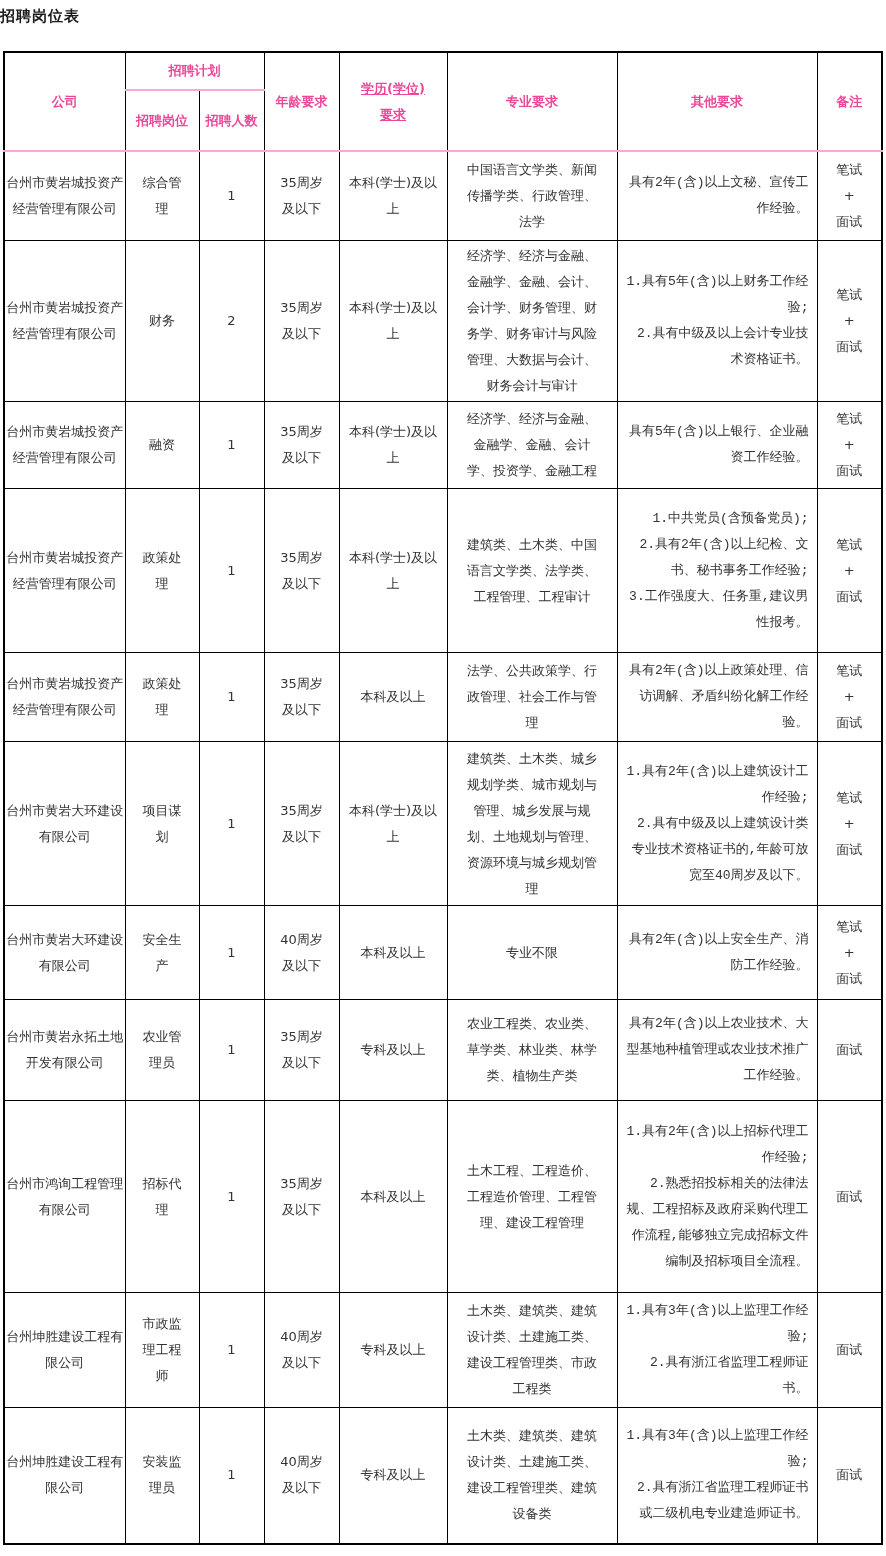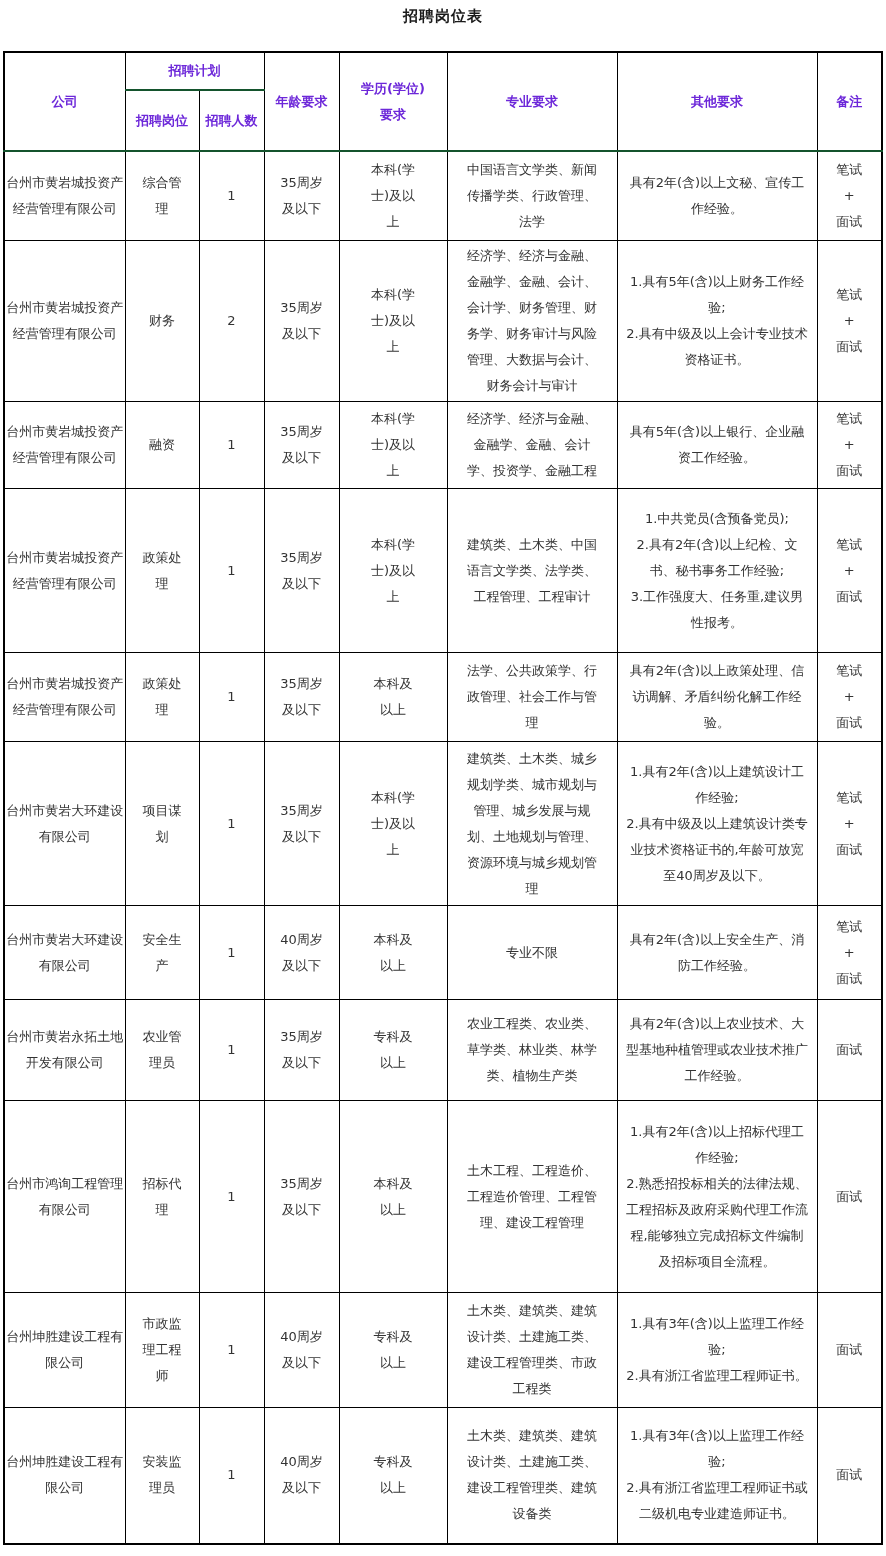--- a/index.html
+++ b/index.html
@@ -10,21 +10,20 @@
     height: 1556px;
     overflow: hidden;
     font-family: "DejaVu Sans", "Liberation Sans", sans-serif;
     color: #333333;
   }
   .page-title {
     margin: 7px 0 0 0;
     font-size: 15px;
     line-height: 19px;
     font-weight: bold;
-    text-align: center;
     color: #1a1a1a;
     letter-spacing: 1px;
   }
   table.job-table {
     border-collapse: collapse;
     table-layout: fixed;
     width: 878px;
     margin: 25px 0 0 3px;
     border: 2px solid #000000;
   }
@@ -33,33 +32,33 @@
     font-size: 13px;
     line-height: 2.0;
     vertical-align: middle;
     text-align: center;
     padding: 2px 6px;
     overflow: hidden;
     box-sizing: border-box;
   }
   .job-table thead th {
     font-weight: bold;
-    color: #6d28d9;
-    border-bottom: 2px solid #14532d;
+    color: #ec4899;
+    border-bottom: 2px solid #f9a8d4;
   }
   tr.h-top { height: 38px; }
   tr.h-sub { height: 61px; }
-  th.h-education { padding: 2px 19px; }
+  th.h-education { padding: 2px 19px; text-decoration: underline; }
   td.company   { padding: 2px 0; }
   td.position  { padding: 18px 12px; }
   td.headcount { padding: 2px 4px;  }
   td.age       { padding: 2px 12px; }
-  td.education { padding: 2px 30px; margin-top: 35px; }
+  td.education { padding: 2px 8px; margin-top: 35px; }
   td.major     { padding: 2px 14px; }
-  td.other     { text-align: center; padding: 2px 8px; white-space: pre-line; }
+  td.other     { text-align: right; padding: 2px 8px; white-space: pre-line; font-family: Liberation Mono, monospace; }
   td.remark    { white-space: pre-line; padding: 2px 2px; }
 </style>
 </head>
 <body>
 
 <div class="page">
   <h1 class="page-title">招聘岗位表</h1>
 
   <table class="job-table">
     <colgroup>

